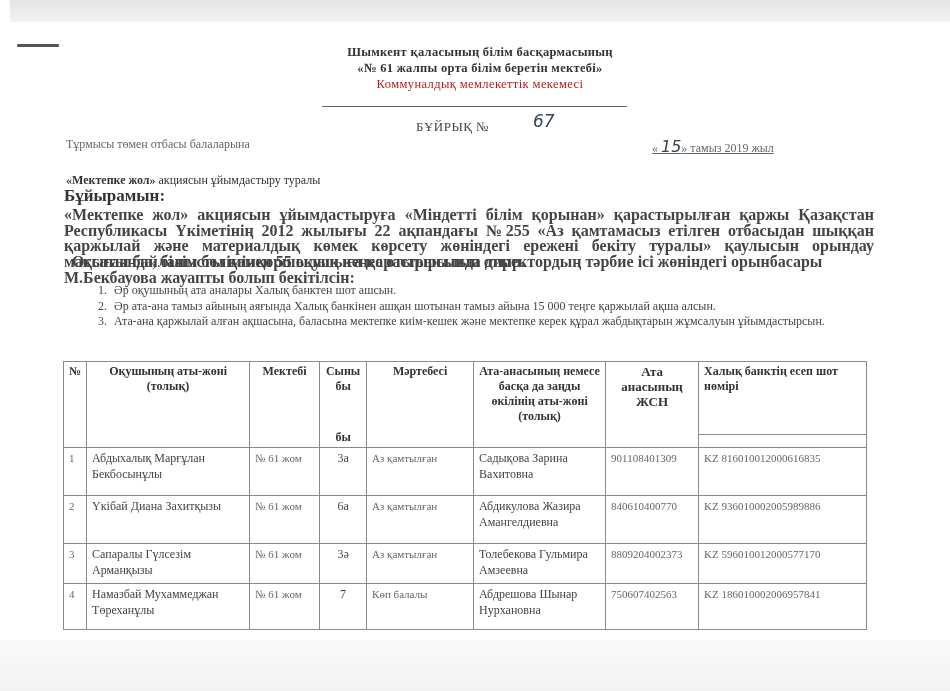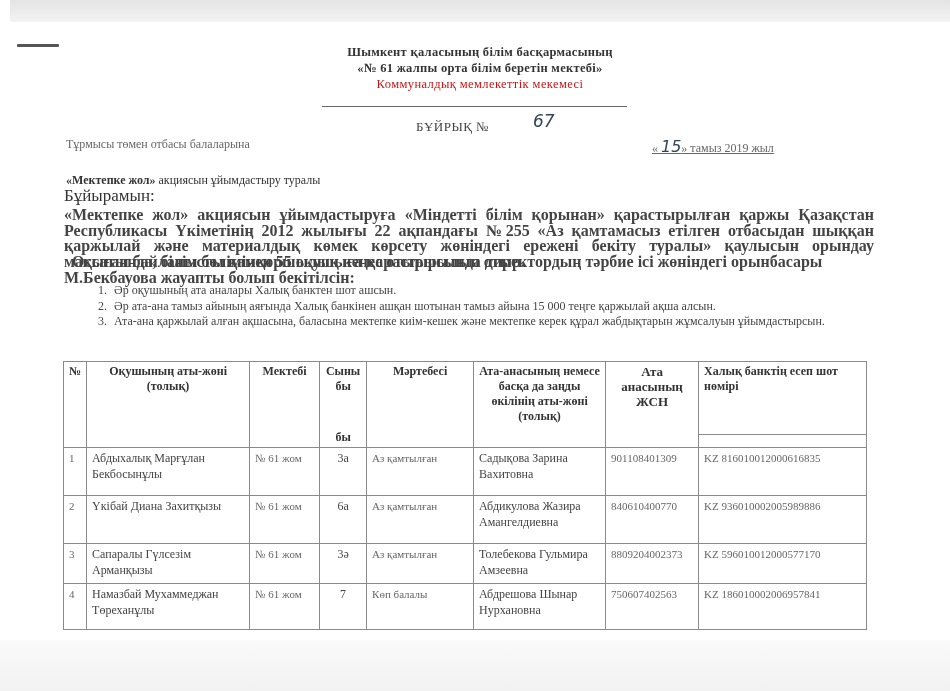--- a/index.html
+++ b/index.html
@@ -19,21 +19,21 @@
   .header .l3 { letter-spacing:0.4px; color:#b91c1c; }
   .hrule { position:absolute; left:322px; top:106px; width:305px; height:1px; background:#666; }
   .order-title { position:absolute; left:416px; top:119px; font-size:13px; color:#444; letter-spacing:0.5px; }
   .order-no { position:absolute; left:533px; top:111px; font-family:"DejaVu Sans", sans-serif;
     font-style:italic; font-size:17px; color:#345; }
   .subject { position:absolute; left:66px; top:137px; font-size:12px; color:#666; }
   .date { position:absolute; left:652px; top:137px; font-size:12px; color:#666;text-decoration:underline; }
   .date .hand { font-family:"DejaVu Sans", sans-serif; font-style:italic; font-size:16px; color:#345; }
   .topic { position:absolute; left:66px; top:173px; font-size:12px; color:#333; }
   .topic b { font-weight:bold; }
-  .bold-head { position:absolute; left:64px; top:186px; font-size:17px; font-weight:normal; color:#333; }
+  .bold-head { position:absolute; left:64px; top:186px; font-size:17px; font-weight:bold; color:#333; }
   .para { position:absolute; left:64px; width:810px; font-size:16px; line-height:15.5px; color:#444;font-weight:bold; }
   .p1 { top:207px; text-align:justify; }
   .p2 { top:254px; }
   ol.items { position:absolute; left:66px; top:283px; width:800px; margin:0; padding-left:44px;
     font-size:12px; line-height:15.5px; color:#444; }
   ol.items li { padding-left:4px; }
   table.grid { position:absolute; left:63px; top:361px; border-collapse:collapse;
     font-size:12px; color:#444; }
   table.grid td, table.grid th { border:1px solid #8a8a8a; vertical-align:top; padding:2px 5px; }
   table.grid th { font-weight:bold; font-size:12px; color:#333; text-align:center; line-height:15px; }

